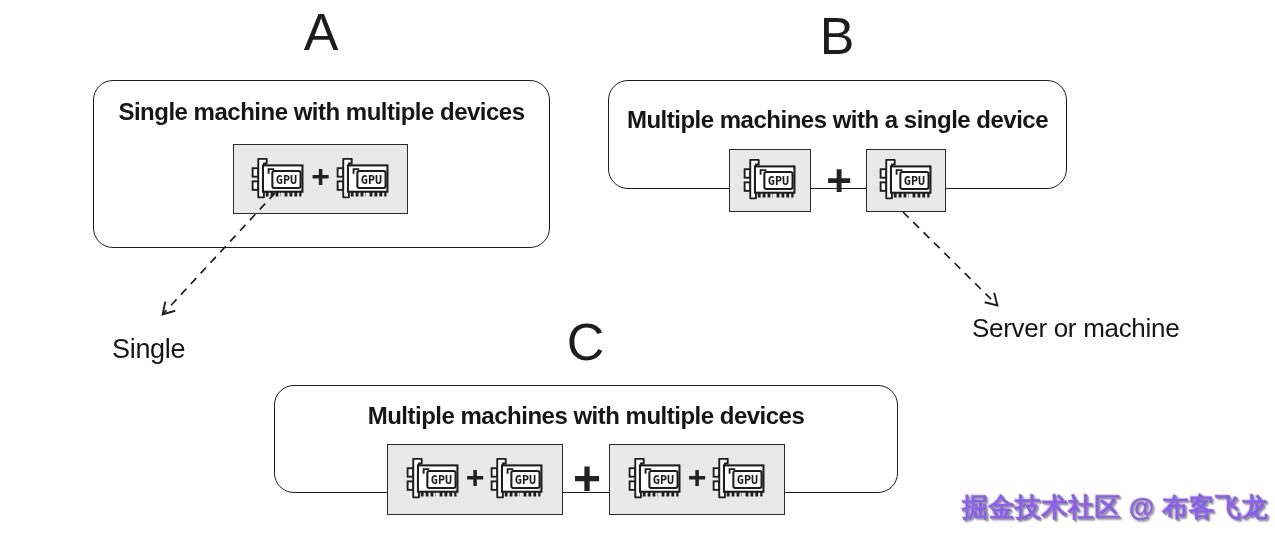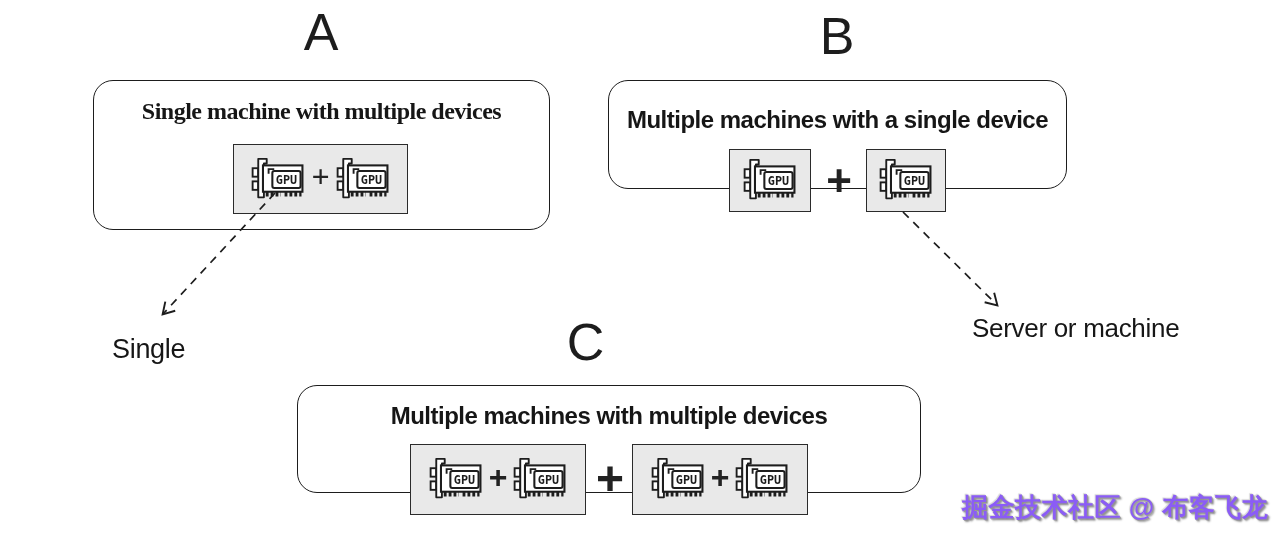--- a/index.html
+++ b/index.html
@@ -112,21 +112,21 @@
         <text x="39" y="29.5" text-anchor="middle" font-family="DejaVu Sans Mono, monospace" font-size="12.5" font-weight="bold" fill="#1d1d1d">GPU</text>
       </g>
       <marker id="arrowhead" markerUnits="userSpaceOnUse" markerWidth="18" markerHeight="18" viewBox="0 0 16 16" refX="12.5" refY="8" orient="auto">
         <path d="M3,2 L13,8 L3,14" fill="none" stroke="#1d1d1d" stroke-width="1.7"></path>
       </marker>
     </defs>
   </svg>
 
   <div class="panel-letter" style="left:93px; top:4px; width:457px;">A</div>
 
-  <div class="panel-box" style="left:93px; top:80px; width:457px; height:150px;font-family:Liberation Serif, serif;">
+  <div class="panel-box" style="left:93px; top:80px; width:457px; height:168px;">
     <div class="panel-title" style="top:17px;">Single machine with multiple devices</div>
     <div class="machine-box" style="left:139px; top:63px; width:175px; height:70px;">
       <svg class="gpu-icon" width="58" height="47" viewBox="0 0 60 50">
           <use href="#gpu-shape"></use>
         </svg>
       <span class="plus-inline">+</span>
       <svg class="gpu-icon" width="58" height="47" viewBox="0 0 60 50">
           <use href="#gpu-shape"></use>
         </svg>
     </div>
@@ -144,21 +144,21 @@
     <span class="plus-big" style="left:230px; top:100px; font-size:44px;">+</span>
     <div class="machine-box" style="left:257px; top:68px; width:80px; height:63px;">
       <svg class="gpu-icon" width="58" height="47" viewBox="0 0 60 50">
           <use href="#gpu-shape"></use>
         </svg>
     </div>
   </div>
 
   <div class="panel-letter" style="left:274px; top:314px; width:624px;">C</div>
 
-  <div class="panel-box" style="left:274px; top:385px; width:624px; height:108px;margin-left:23px;">
+  <div class="panel-box" style="left:274px; top:385px; width:624px; height:108px;">
     <div class="panel-title" style="top:16px;">Multiple machines with multiple devices</div>
     <div class="machine-box" style="left:112px; top:58px; width:176px; height:71px;">
       <svg class="gpu-icon" width="58" height="47" viewBox="0 0 60 50">
           <use href="#gpu-shape"></use>
         </svg>
       <span class="plus-inline">+</span>
       <svg class="gpu-icon" width="58" height="47" viewBox="0 0 60 50">
           <use href="#gpu-shape"></use>
         </svg>
     </div>

